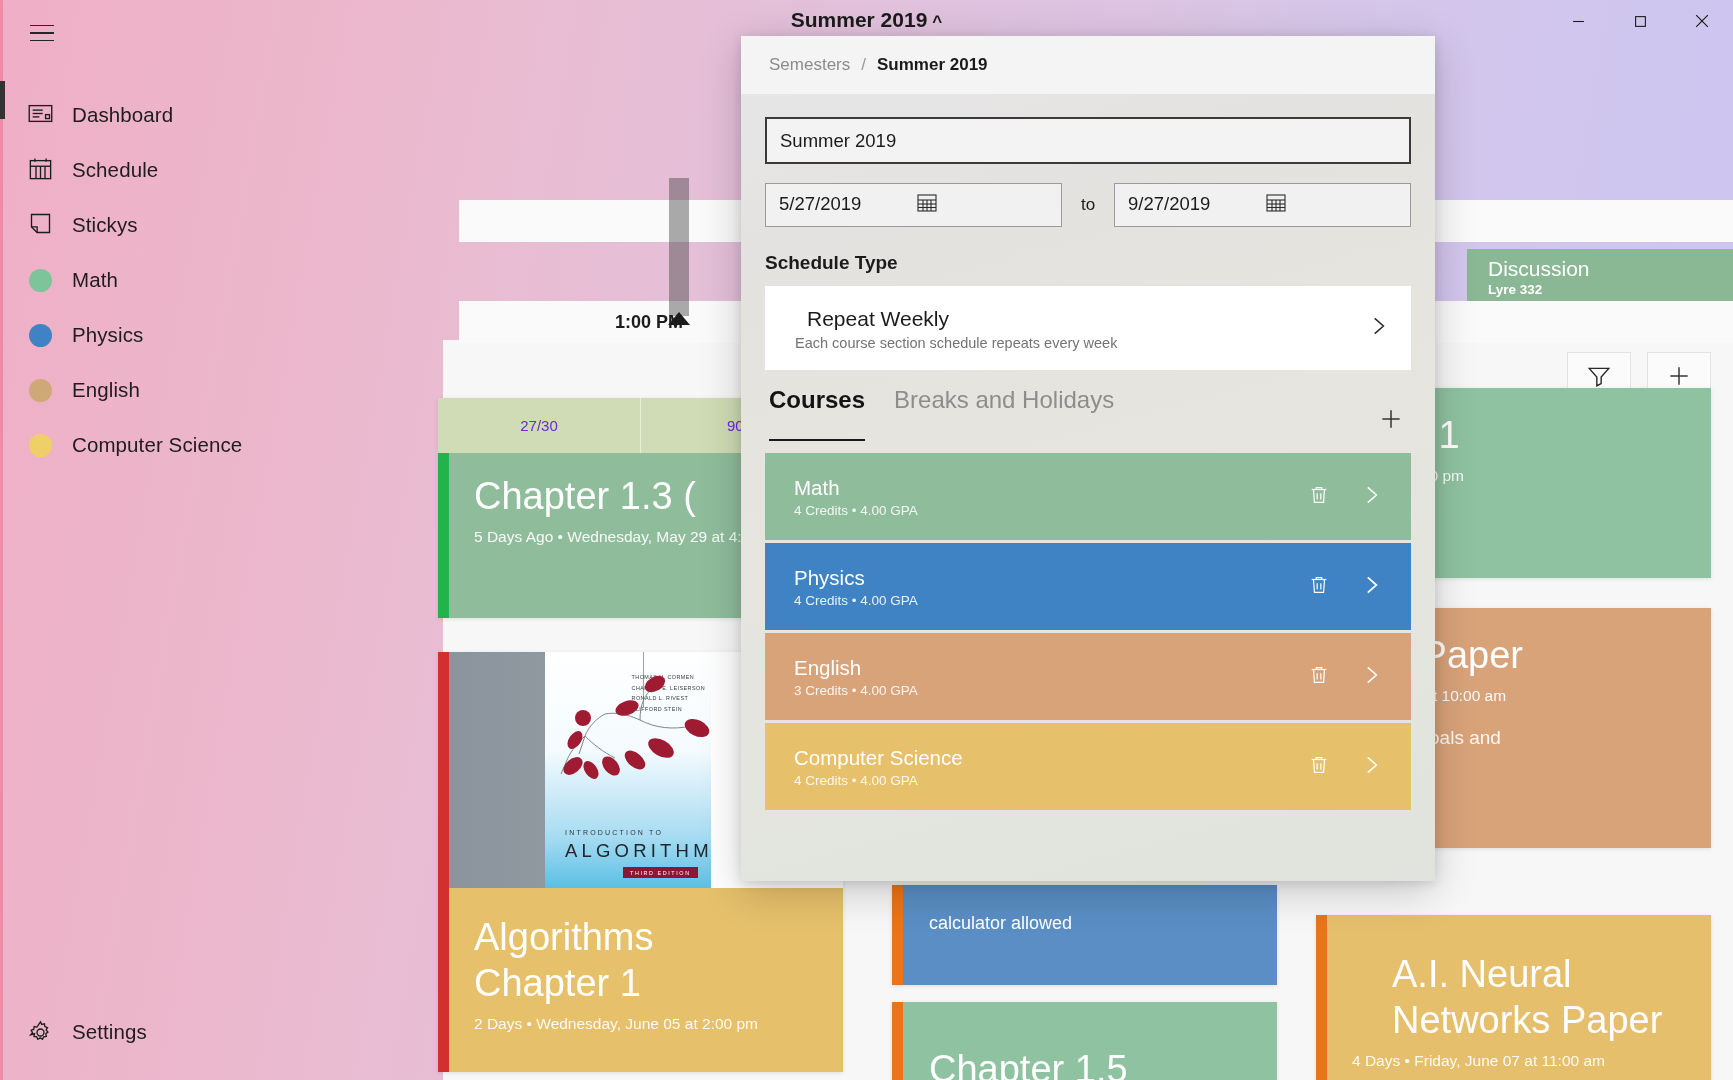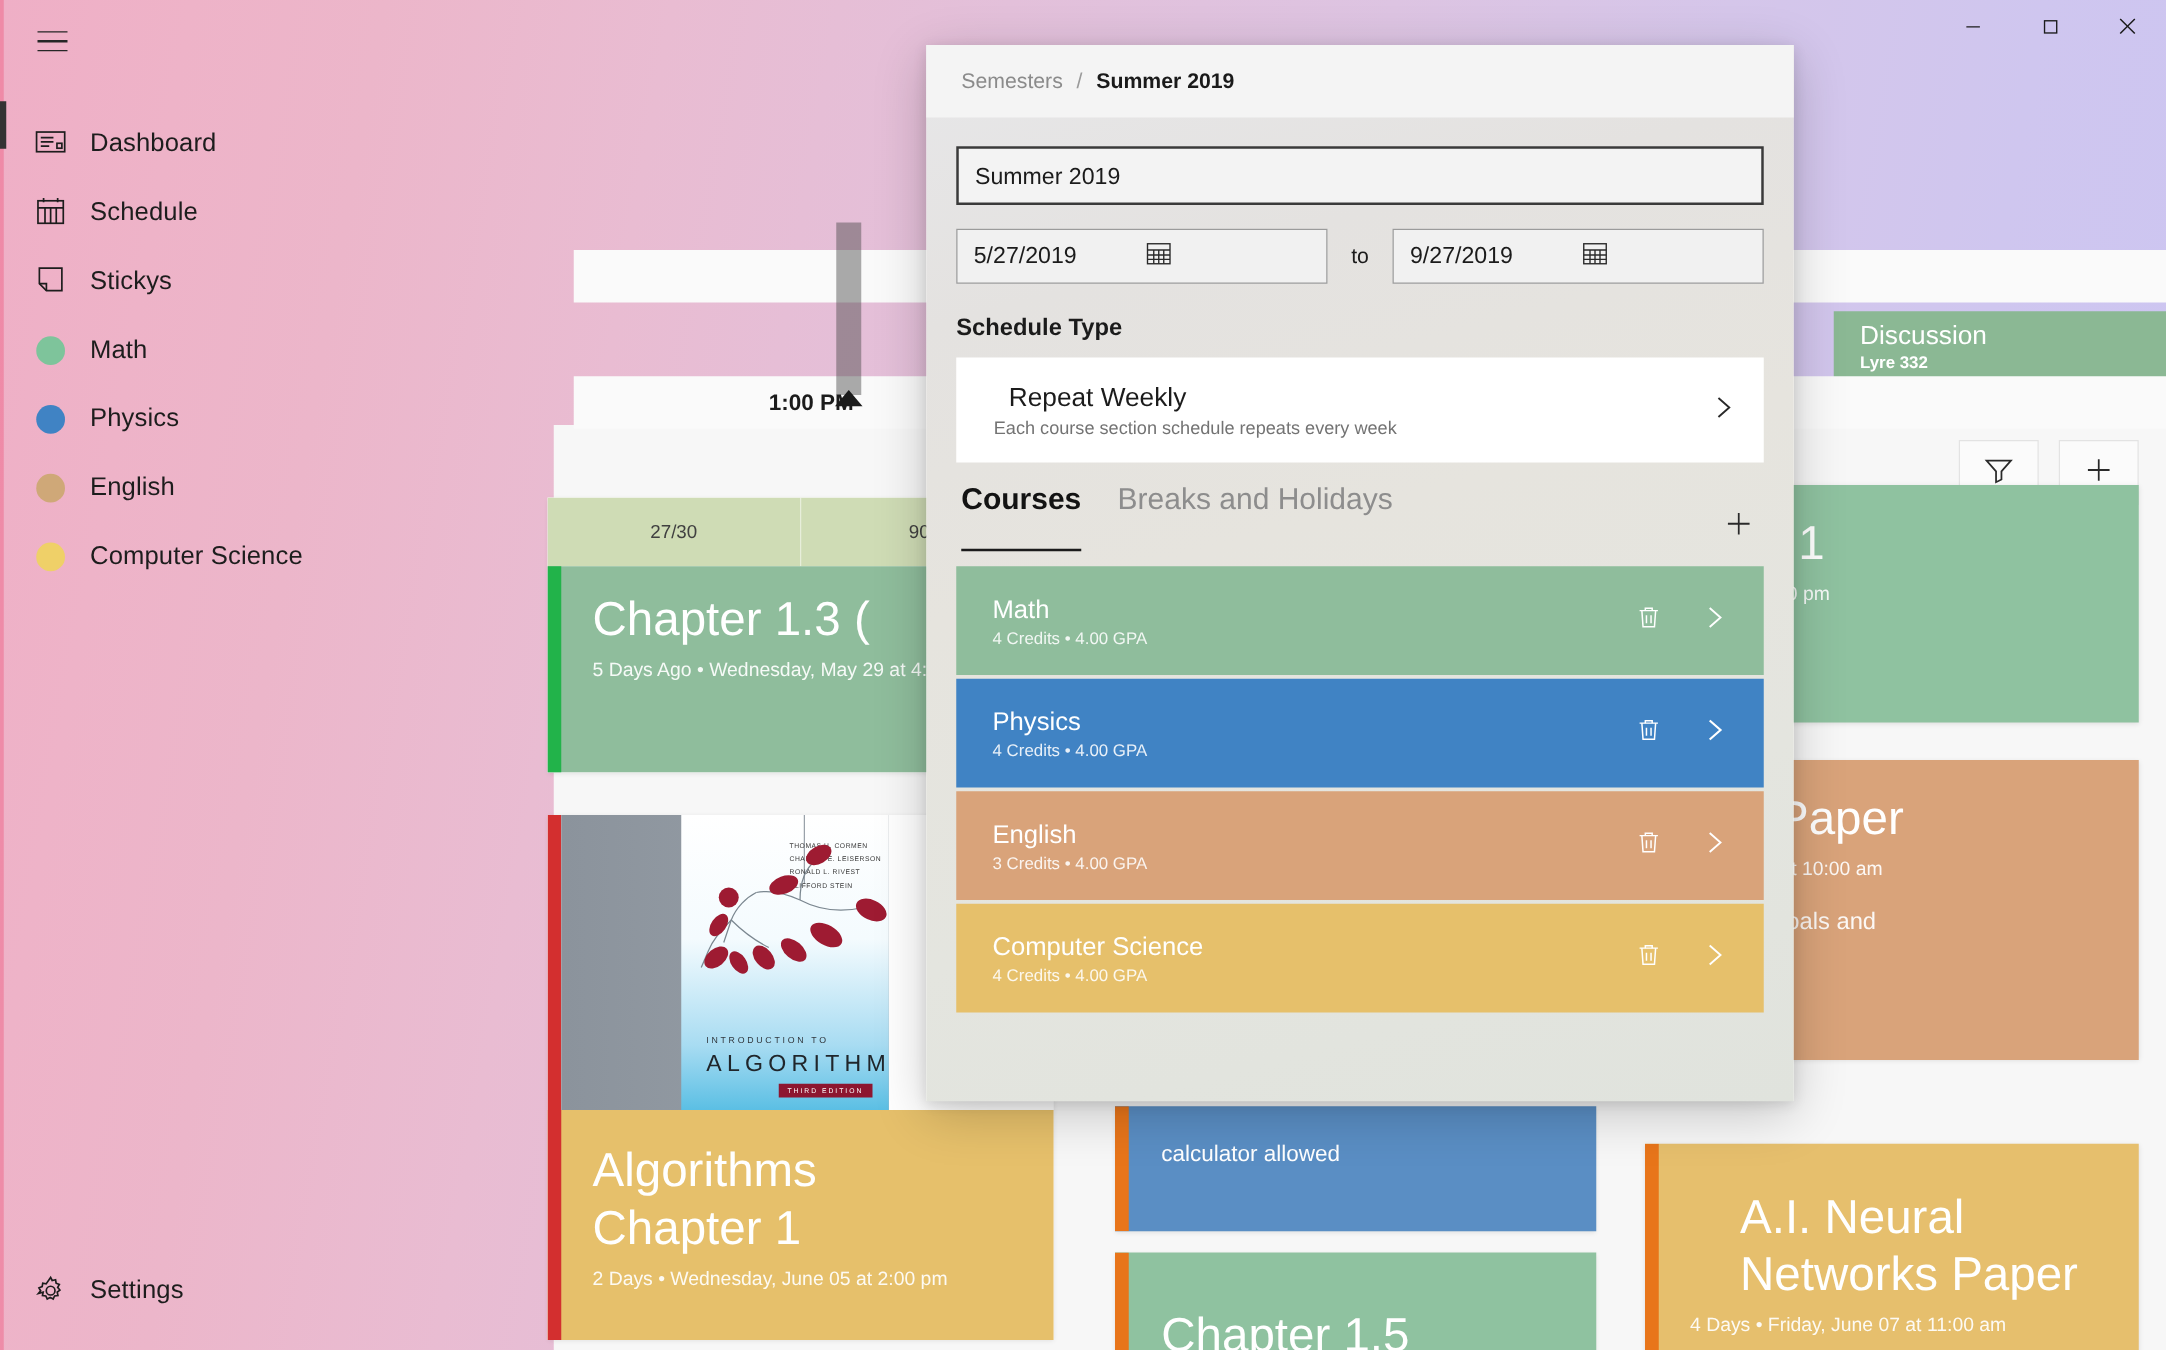--- a/index.html
+++ b/index.html
@@ -120,21 +120,21 @@
   }
 
   .card {
     position: absolute; background: #fff; overflow: hidden;
     box-shadow: 0 1px 4px rgba(0,0,0,.10);
   }
   .card-accent { position: absolute; left: 0; top: 0; bottom: 0; width: 11px; }
   .card-stats { display: flex; height: 55px; }
   .card-stat {
     flex: 1; display: flex; align-items: center; justify-content: center;
-    font-size: 15px; color: #404040; border-right: 1px solid rgba(255,255,255,.5);
+    font-size: 15px; color: #6d28d9; border-right: 1px solid rgba(255,255,255,.5);
   }
   .card-stat:last-child { border-right: 0; }
   .card-body { padding: 20px 0 22px 36px; }
   .card-title { font-size: 38px; line-height: 46px; color: #fff; font-weight: normal; }
   .card-sub { font-size: 15.5px; color: rgba(255,255,255,.92); margin-top: 9px; }
   .card-note { font-size: 18px; color: #fff; }
 
   .book {
     position: absolute; left: 11px; top: 0; width: 262px; height: 236px;
     background: linear-gradient(to right, #8b939c 0%, #98a0a8 100%);
@@ -444,20 +444,23 @@
       <span class="nav-ico">
         <svg width="27" height="27" viewBox="0 0 24 24" fill="none" stroke="#1d1d1d" stroke-width="1.2">
           <circle cx="12" cy="12" r="3.1"></circle>
           <path d="M12 2.6l1.1 2.2 2.4-.5.4 2.4 2.3.9-1.2 2.1 1.6 1.9-1.9 1.5.5 2.4-2.4.3-1 2.2-2.1-1.2-2.1 1.2-1-2.2-2.4-.3.5-2.4L3.3 14l1.6-1.9L3.7 10l2.3-.9.4-2.4 2.4.5z"></path>
         </svg>
       </span>
       <span class="nav-label">Settings</span>
     </div>
   </div>
 
+  <div class="app-title">
+    <span>Summer 2019</span><span class="chev">^</span>
+  </div>
 
   <div class="win-ctrl">
     <div class="win-btn">
       <svg width="13" height="13" viewBox="0 0 12 12" stroke="#1b1b1b" stroke-width="1">
           <line x1="1" y1="6" x2="11" y2="6"></line>
         </svg>
     </div>
     <div class="win-btn">
       <svg width="13" height="13" viewBox="0 0 12 12" fill="none" stroke="#1b1b1b" stroke-width="1">
           <rect x="1.5" y="1.5" width="9" height="9"></rect>

